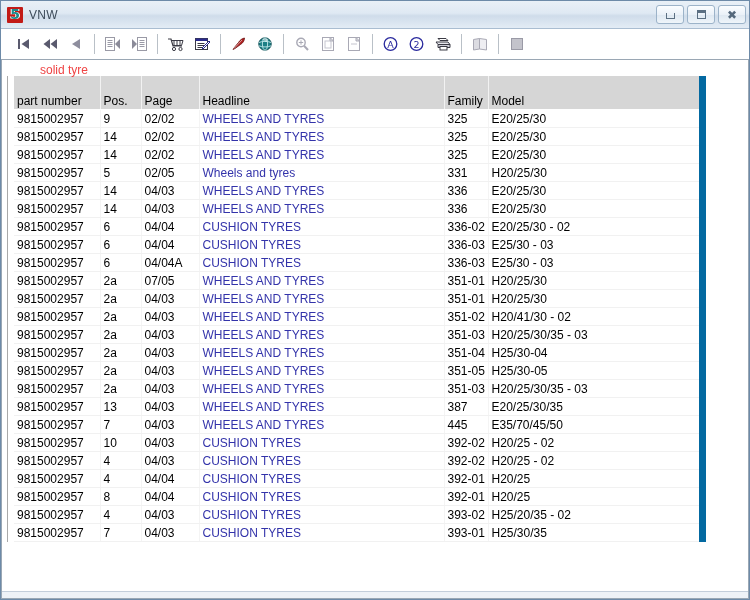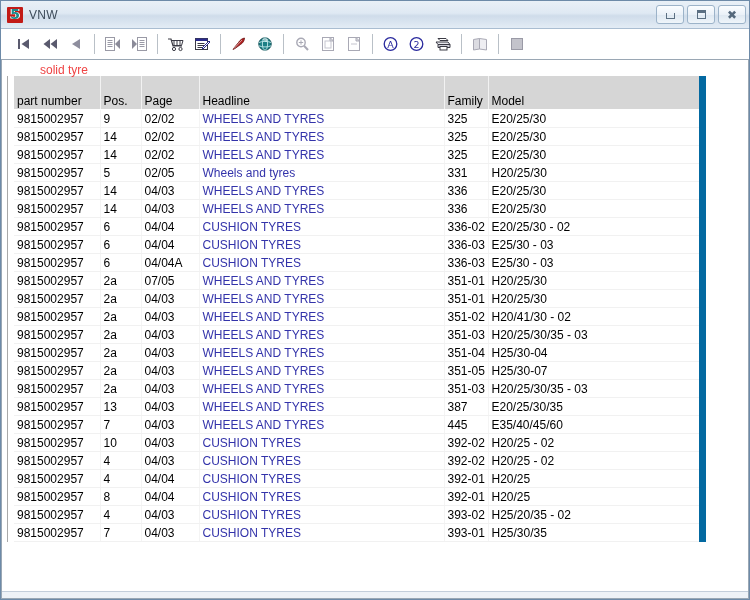--- a/index.html
+++ b/index.html
@@ -543,21 +543,21 @@
               <td class="link">WHEELS AND TYRES</td>
               <td>351-04</td>
               <td>H25/30-04</td>
             </tr>
             <tr>
               <td>9815002957</td>
               <td>2a</td>
               <td>04/03</td>
               <td class="link">WHEELS AND TYRES</td>
               <td>351-05</td>
-              <td>H25/30-07</td>
+              <td>H25/30-05</td>
             </tr>
             <tr>
               <td>9815002957</td>
               <td>2a</td>
               <td>04/03</td>
               <td class="link">WHEELS AND TYRES</td>
               <td>351-03</td>
               <td>H20/25/30/35 - 03</td>
             </tr>
             <tr>
@@ -567,21 +567,21 @@
               <td class="link">WHEELS AND TYRES</td>
               <td>387</td>
               <td>E20/25/30/35</td>
             </tr>
             <tr>
               <td>9815002957</td>
               <td>7</td>
               <td>04/03</td>
               <td class="link">WHEELS AND TYRES</td>
               <td>445</td>
-              <td>E35/40/45/60</td>
+              <td>E35/70/45/50</td>
             </tr>
             <tr>
               <td>9815002957</td>
               <td>10</td>
               <td>04/03</td>
               <td class="link">CUSHION TYRES</td>
               <td>392-02</td>
               <td>H20/25 - 02</td>
             </tr>
             <tr>

